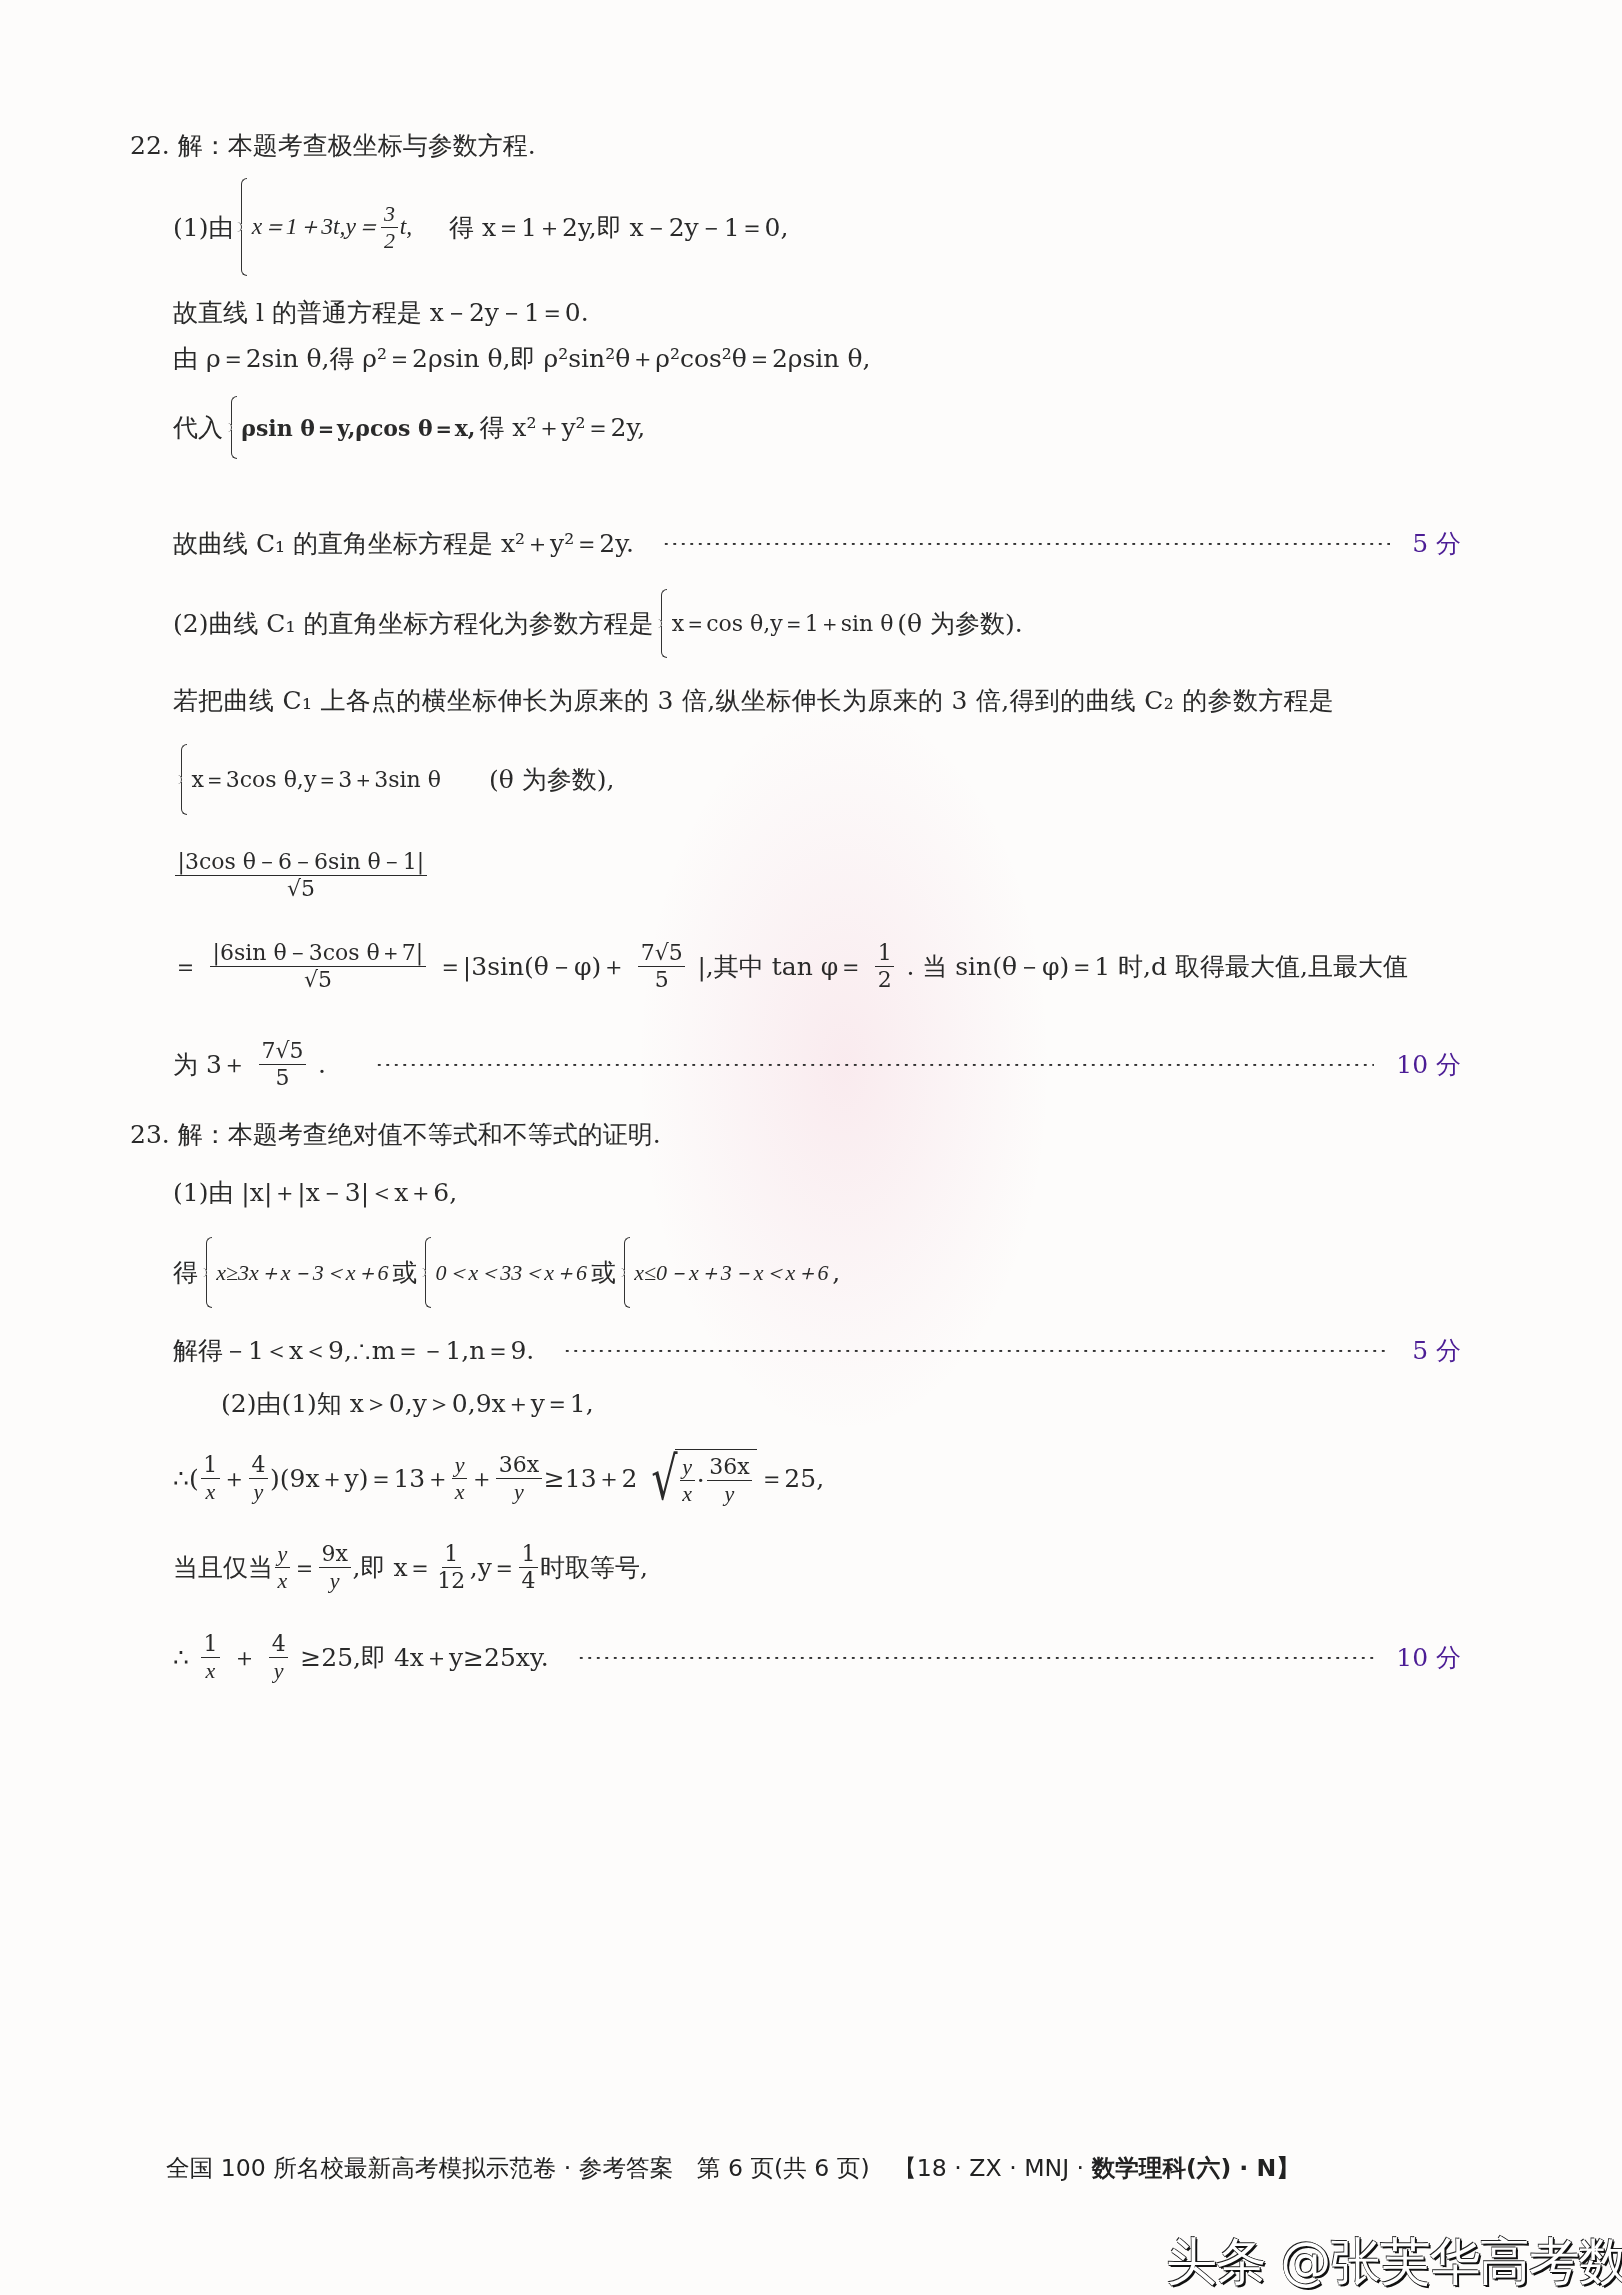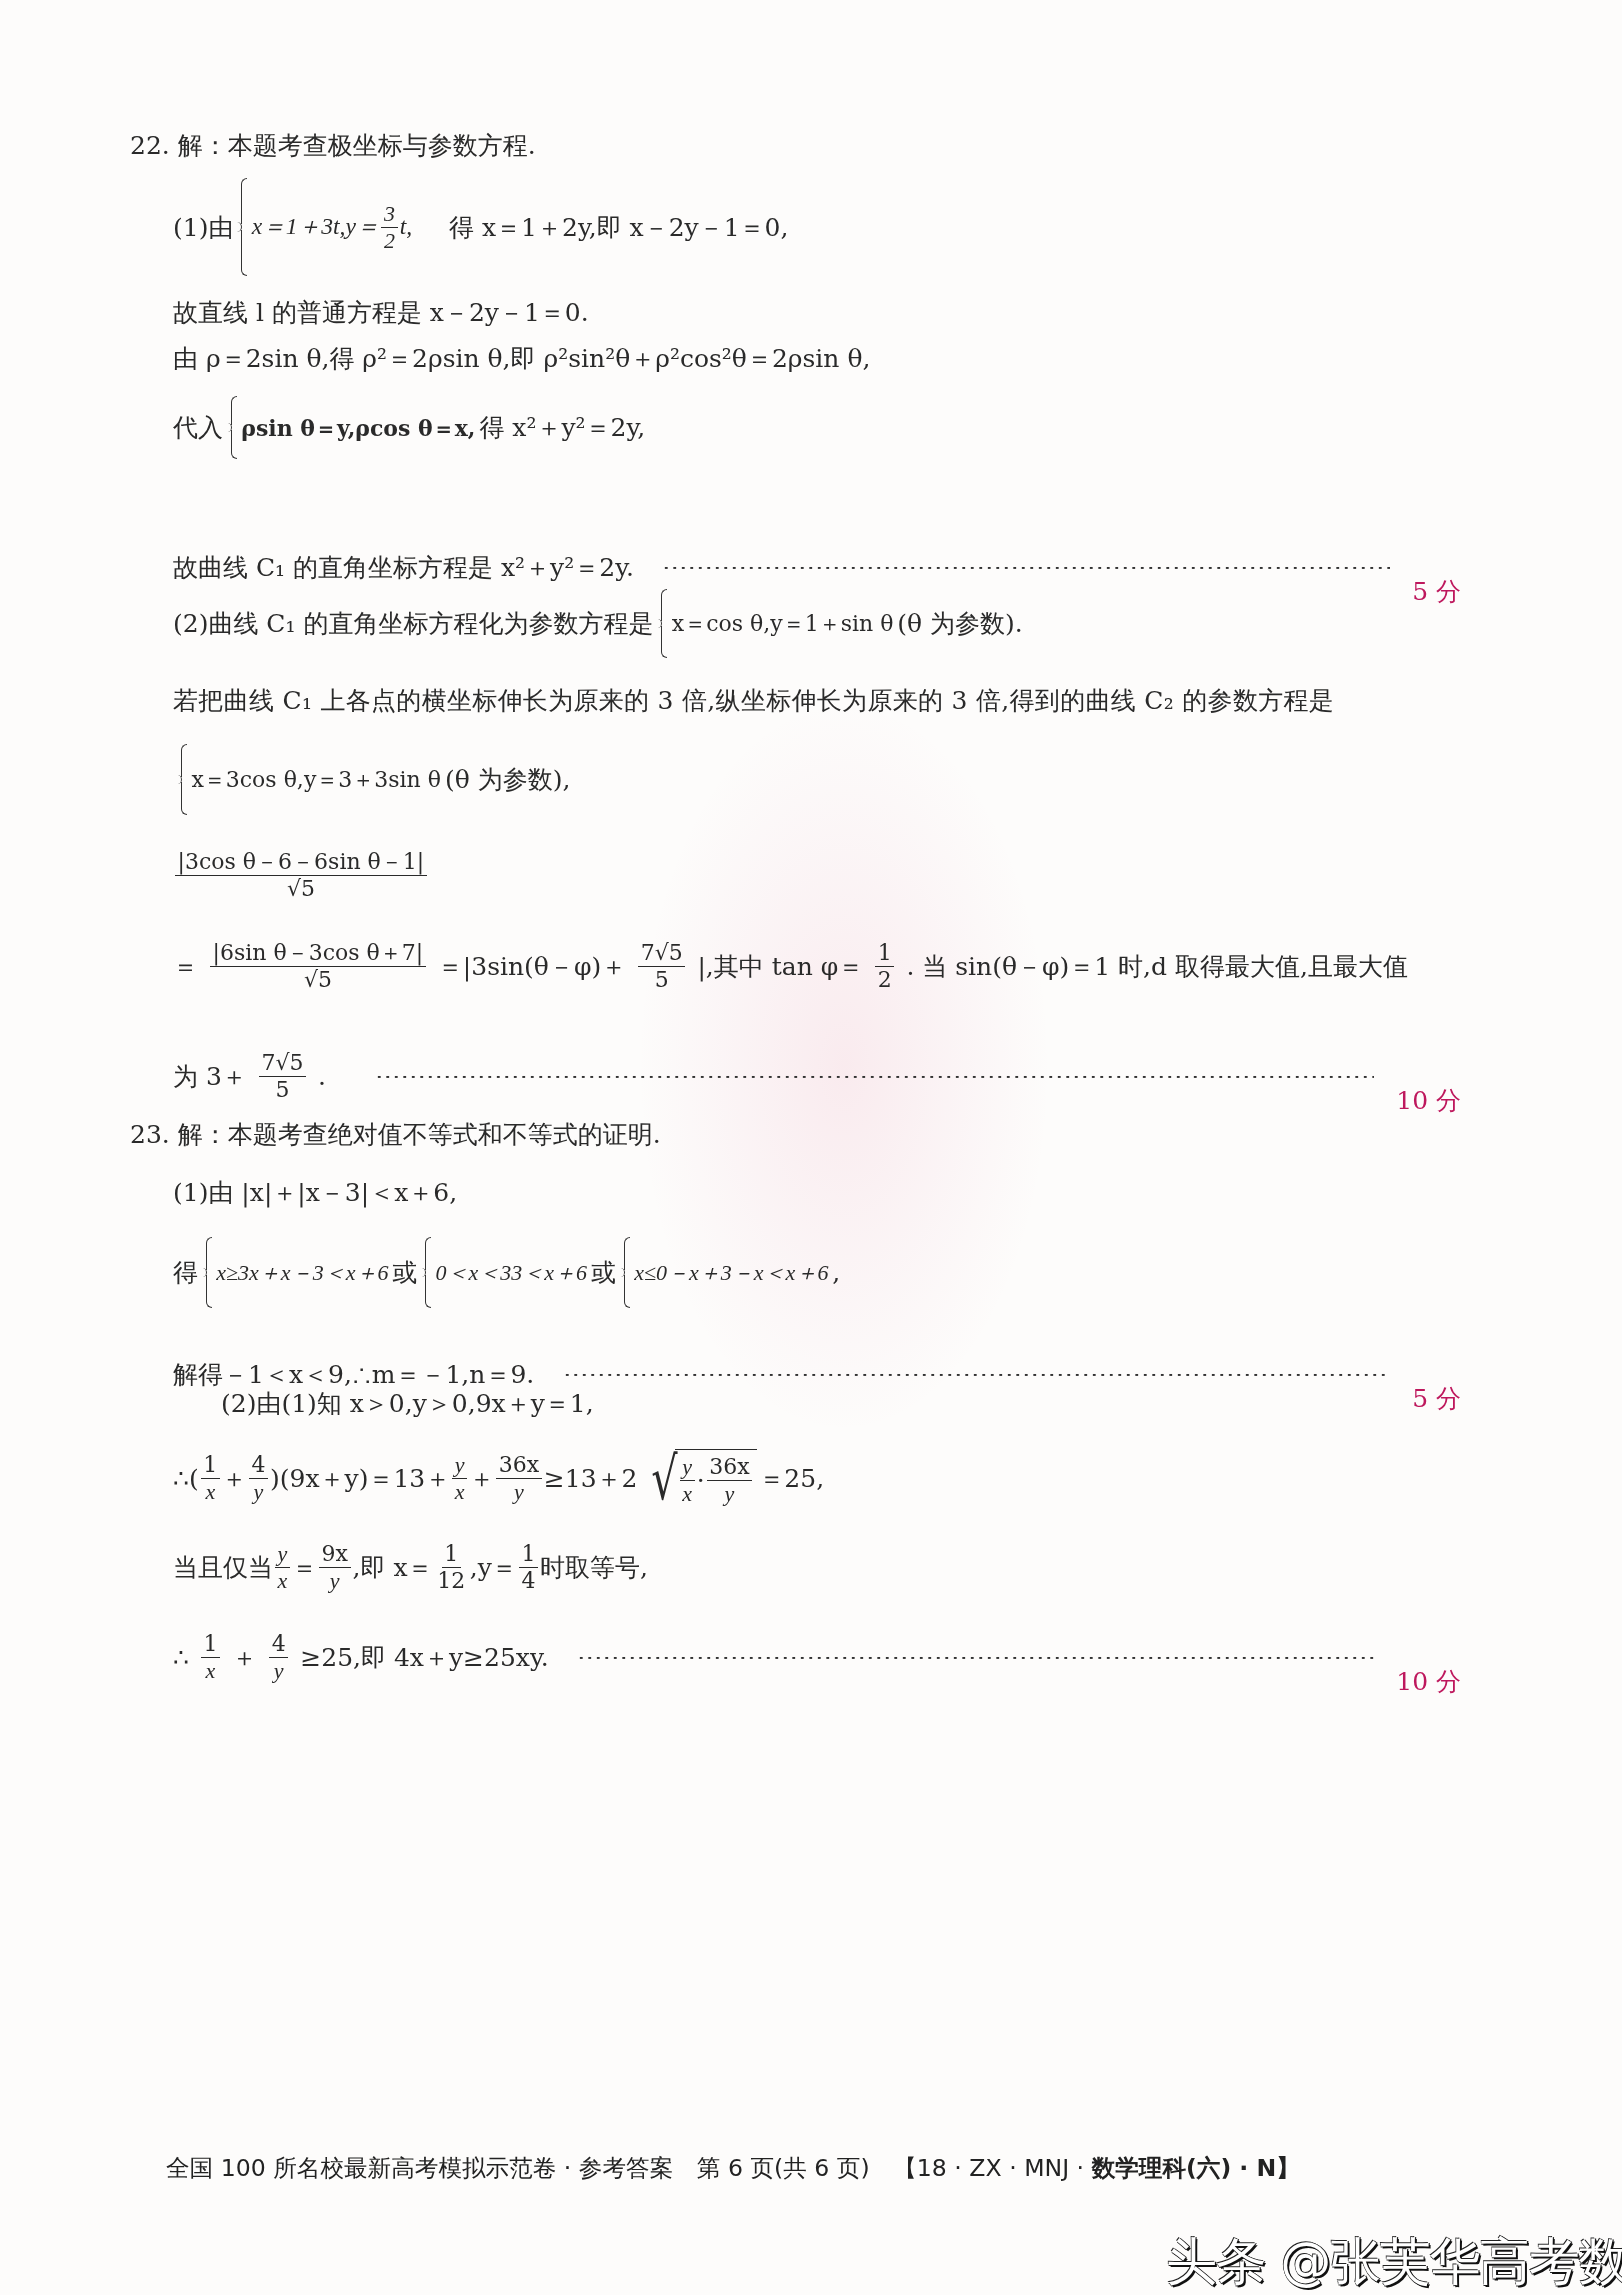--- a/index.html
+++ b/index.html
@@ -41,21 +41,21 @@
   .brace .mid { position:absolute; left:-1.3px; top:calc(50% - 4.6px); width:5.2px; height:9.2px;
     border-right:1.6px solid #333; border-radius:0 5.2px 5.2px 0; border-left:none; }
   .brace::before { display:none; }
   .sys-rows { display:flex; justify-content:space-between; font-size:23.6px; }
   .sys-rows > div { display:flex; align-items:center; }
   .dots {
     flex:1; height:3.9px; margin:0 11.8px 0 18.3px;
     background-image:radial-gradient(circle, #333 1.2px, transparent 1.4px);
     background-size:8.5px 3.9px; background-repeat:repeat-x; align-self:center;
   }
-  .score { font-size:25px; color:#be185d;margin-top:48px; }
+  .score { font-size:25px; color:#4c1d95; }
   .bigsqrt { display:inline-flex; align-items:stretch; margin:0 2.6px; }
   .bigsqrt .rad { font-size:59px; line-height:1; margin-right:-2.6px; transform:scaleX(0.7); transform-origin:right; }
   .bigsqrt .arg { border-top:1.6px solid #2a2a2a; display:flex; align-items:center; padding:2.6px 2.6px 0; }
   .footer {
     position:absolute; left:166px; top:2152px; font-size:23.6px; white-space:nowrap;
     font-family:"DejaVu Sans","Liberation Sans",sans-serif; color:#222;
   }
   .footer b { font-weight:bold; }
   .watermark {
     position:absolute; left:1166px; top:2228px; font-size:51px; white-space:nowrap;
@@ -139,21 +139,21 @@
       <div>y＝1＋sin θ</div>
     </span>
   </span>
   <span>(θ 为参数).</span>
 </div>
 
 <div class="line full" style="top:688px;justify-content:space-between;">
   <span style="letter-spacing:0.3px;">若把曲线 C₁ 上各点的横坐标伸长为原来的 3 倍,纵坐标伸长为原来的 3 倍,得到的曲线 C₂ 的参数方程是</span>
 </div>
 
-<div class="line" style="top:744px;height:71px;left:177px;">
+<div class="line" style="top:744px;height:71px;left:177px;gap:44px;">
   <span class="sys" style="height:71px;margin-left:0;">
     <span class="brace">
         <span class="top"></span>
         <span class="mid"></span>
         <span class="bot"></span>
       </span>
     <span class="sys-rows" style="font-size:22px;">
       <div>x＝3cos θ,</div>
       <div>y＝3＋3sin θ</div>
     </span>

